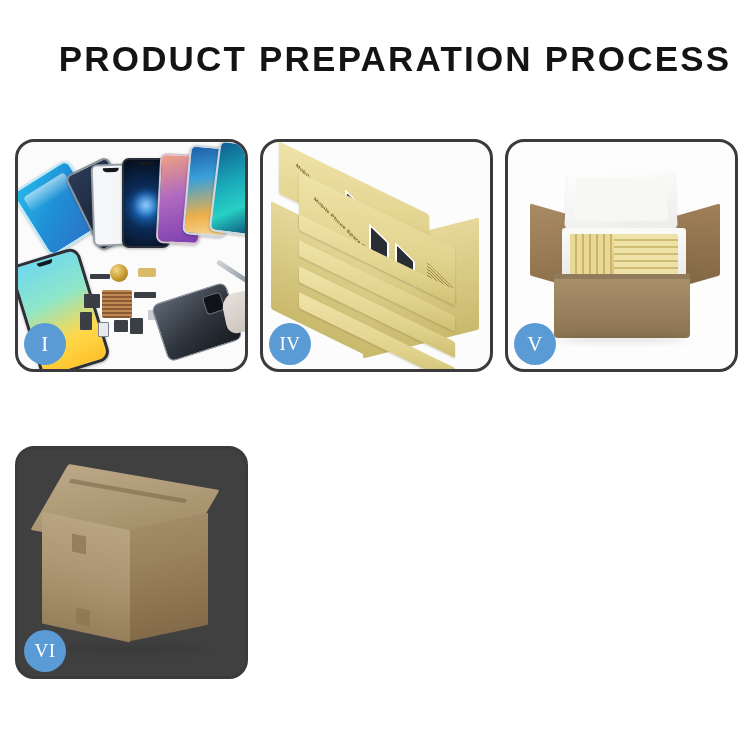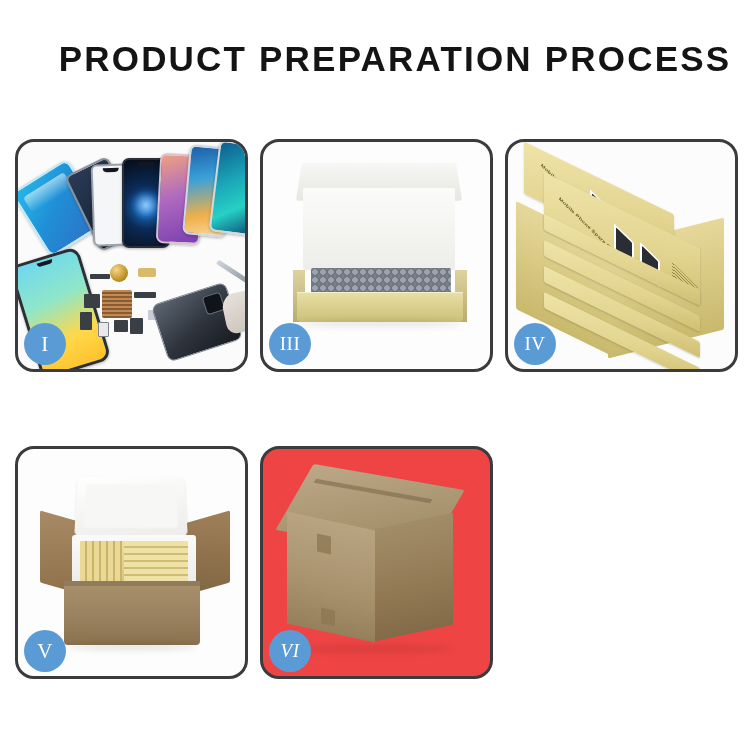--- a/index.html
+++ b/index.html
@@ -167,21 +167,21 @@
     background:repeating-linear-gradient(90deg,#e9d896 0 5px,#c9b46a 5px 7px);}
   .v-horz{position:absolute;left:44px;top:0;width:64px;height:40px;
     background:repeating-linear-gradient(180deg,#efe2a6 0 5px,#d0bd74 5px 7px);}
   .v-body{position:absolute;left:46px;top:132px;width:136px;height:64px;border-radius:0 0 4px 4px;
     background:linear-gradient(180deg,#a9916d 0%,#9a8260 55%,#8a724f 100%);}
   .v-body:after{content:"";position:absolute;left:0;top:0;width:100%;height:5px;background:rgba(0,0,0,.14);}
   .v-shadow{position:absolute;left:48px;top:194px;width:132px;height:7px;
     background:rgba(0,0,0,.10);filter:blur(3px);border-radius:50%;}
 
   
-  .p6{background:#ef4444;font-style:italic;}
+  .p6{background:#404040;}
   .c-top{position:absolute;left:24px;top:28px;width:166px;height:66px;
     background:linear-gradient(160deg,#bca887 0%,#ab9672 55%,#9c8763 100%);
     transform:skewX(-30deg) skewY(9deg);border-radius:2px;}
   .c-topseam{position:absolute;left:46px;top:40px;width:128px;height:4px;
     background:rgba(120,100,70,.55);transform:skewX(-30deg) skewY(9deg);}
   .c-left{position:absolute;left:24px;top:72px;width:88px;height:112px;
     background:linear-gradient(180deg,#b9a482 0%,#a8926e 60%,#96805c 100%);
     transform:skewY(12deg);border-radius:1px;}
   .c-right{position:absolute;left:112px;top:72px;width:78px;height:112px;
     background:linear-gradient(180deg,#a28c68 0%,#917954 60%,#836b49 100%);
@@ -230,32 +230,20 @@
         <div class="part" style="left:116px;top:150px;width:22px;height:6px;"></div>
         <div class="part" style="left:130px;top:168px;width:10px;height:10px;background:#c9ccd1;"></div>
         <div class="backcase"></div>
         <div class="tweez"></div>
         <div class="hand"></div>
       </div>
       <div class="badge">I</div>
     </div>
 
 
-    <div class="panel p3">
-      <div class="photo">
-        <div class="b3-lid"></div>
-        <div class="b3-foam"></div>
-        <div class="b3-grey"></div>
-        <div class="b3-lflap"></div>
-        <div class="b3-rflap"></div>
-        <div class="b3-front"></div>
-        <div class="b3-shadow"></div>
-      </div>
-      <div class="badge w">III</div>
-    </div>
 
     <div class="panel p4">
       <div class="photo">
         <div class="stack">
           <div class="sbox sb-side" style="left:2px;top:64px;width:94px;height:108px;transform:skewY(26deg);"></div>
           <div class="sbox sb-side" style="left:94px;top:72px;width:116px;height:112px;transform:skewY(-14deg);"></div>
 
           <div class="sbox sb-top" style="left:10px;top:18px;width:150px;height:52px;transform:skewY(26deg);">
             <div class="lbl" style="left:14px;top:26px;transform:rotate(26deg);">Mobile Phone Spare Parts</div>
             <div class="win" style="left:66px;top:20px;width:18px;height:24px;transform:skewY(26deg);">

